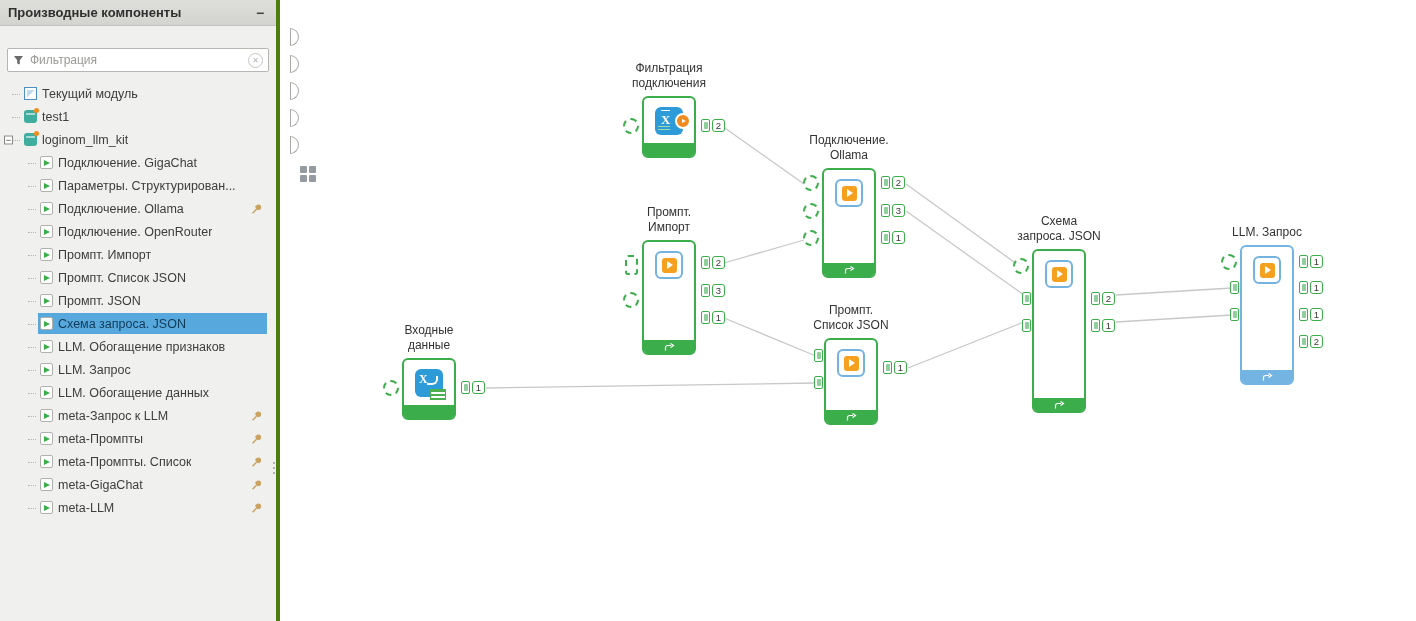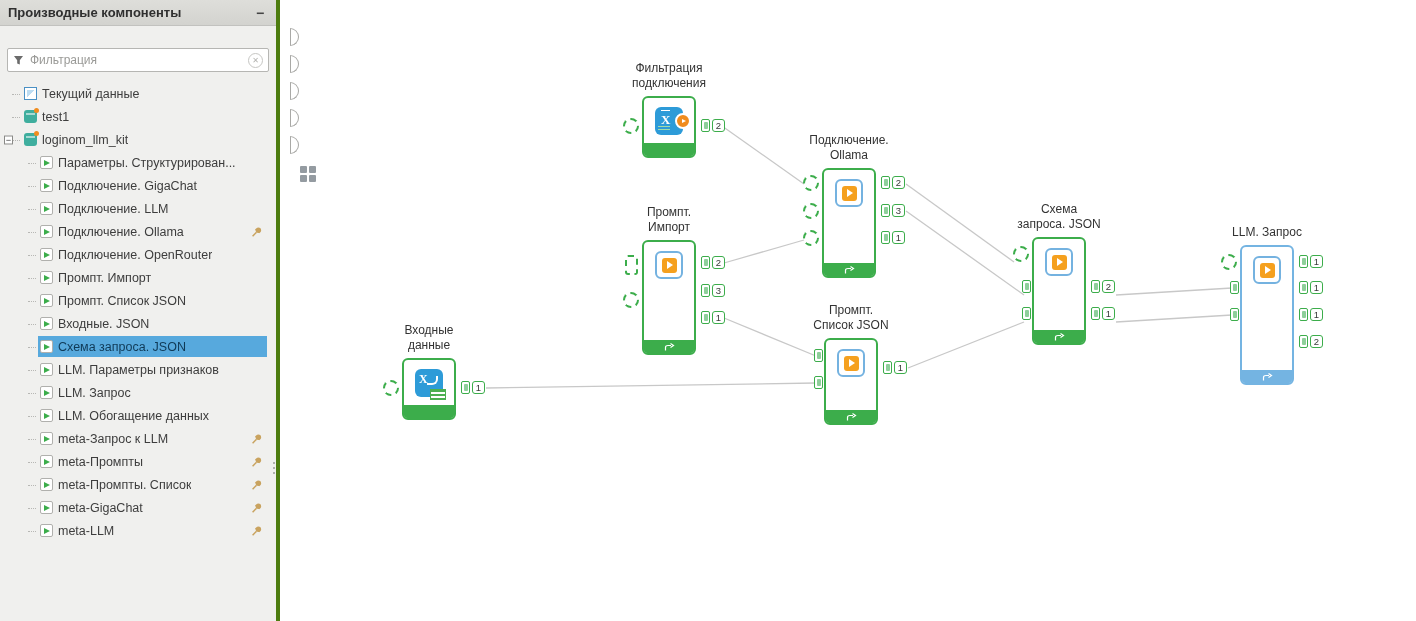--- a/index.html
+++ b/index.html
@@ -117,21 +117,21 @@
         <input type="text" placeholder="Фильтрация" style="">
         <span class="clear-btn">✕</span>
       </div>
     </div>
     <div class="tree">
         <div class="trow lvl0">
 
     <span class="indent"></span>
     <span class="tcontent">
       <span class="tree-icon icon-module"></span>
-      <span class="tree-label">Текущий данные</span>
+      <span class="tree-label">Текущий модуль</span>
 
     </span>
   </div>
         <div class="trow lvl0">
 
     <span class="indent"></span>
     <span class="tcontent">
       <span class="tree-icon icon-package"></span>
       <span class="tree-label">test1</span>
 
@@ -144,39 +144,30 @@
       <span class="tree-icon icon-package"></span>
       <span class="tree-label">loginom_llm_kit</span>
 
     </span>
   </div>
         <div class="trow lvl1">
 
     <span class="indent"></span>
     <span class="tcontent">
       <span class="tree-icon icon-component"></span>
+      <span class="tree-label">Подключение. GigaChat</span>
+
+    </span>
+  </div>
+        <div class="trow lvl1">
+
+    <span class="indent"></span>
+    <span class="tcontent">
+      <span class="tree-icon icon-component"></span>
       <span class="tree-label">Параметры. Структурирован...</span>
-
-    </span>
-  </div>
-        <div class="trow lvl1">
-
-    <span class="indent"></span>
-    <span class="tcontent">
-      <span class="tree-icon icon-component"></span>
-      <span class="tree-label">Подключение. GigaChat</span>
-
-    </span>
-  </div>
-        <div class="trow lvl1">
-
-    <span class="indent"></span>
-    <span class="tcontent">
-      <span class="tree-icon icon-component"></span>
-      <span class="tree-label">Подключение. LLM</span>
 
     </span>
   </div>
         <div class="trow lvl1">
 
     <span class="indent"></span>
     <span class="tcontent">
       <span class="tree-icon icon-component"></span>
       <span class="tree-label">Подключение. Ollama</span>
       <span class="pin">
@@ -213,39 +204,39 @@
       <span class="tree-icon icon-component"></span>
       <span class="tree-label">Промпт. Список JSON</span>
 
     </span>
   </div>
         <div class="trow lvl1">
 
     <span class="indent"></span>
     <span class="tcontent">
       <span class="tree-icon icon-component"></span>
-      <span class="tree-label">Входные. JSON</span>
+      <span class="tree-label">Промпт. JSON</span>
 
     </span>
   </div>
         <div class="trow lvl1 selected">
 
     <span class="indent"></span>
     <span class="tcontent">
       <span class="tree-icon icon-component"></span>
       <span class="tree-label">Схема запроса. JSON</span>
 
     </span>
   </div>
         <div class="trow lvl1">
 
     <span class="indent"></span>
     <span class="tcontent">
       <span class="tree-icon icon-component"></span>
-      <span class="tree-label">LLM. Параметры признаков</span>
+      <span class="tree-label">LLM. Обогащение признаков</span>
 
     </span>
   </div>
         <div class="trow lvl1">
 
     <span class="indent"></span>
     <span class="tcontent">
       <span class="tree-icon icon-component"></span>
       <span class="tree-label">LLM. Запрос</span>
 
@@ -474,21 +465,21 @@
           <path d="M6.5 1.5 L9.5 3.5 L6.5 5.5" fill="none" stroke="#fff" stroke-width="1.2"></path>
         </svg>
       </div>
     </div>
   <span class="psolid" style="top: 11px;"></span>
         <span class="psolid" style="top: 38px;"></span>
         <span class="pout" style="top: 23px;">
           <span class="osq"></span>
           <span class="badge">1</span>
         </span>
-      </div><div class="node" style="left: 752px; top: 237px; width: 54px; height: 108px; --c: #3cad4b;">
+      </div><div class="node" style="left: 752px; top: 249px; width: 54px; height: 164px; --c: #3cad4b;">
     <div class="node-label">Схема
 запроса. JSON</div>
     <div class="nbody">
       <div class="nicon icon-play">
             <span class="play-sq">
               <span class="play-tri"></span>
             </span>
           </div>
       <div class="nfooter">
         <svg width="11" height="9" viewBox="0 0 11 9">

